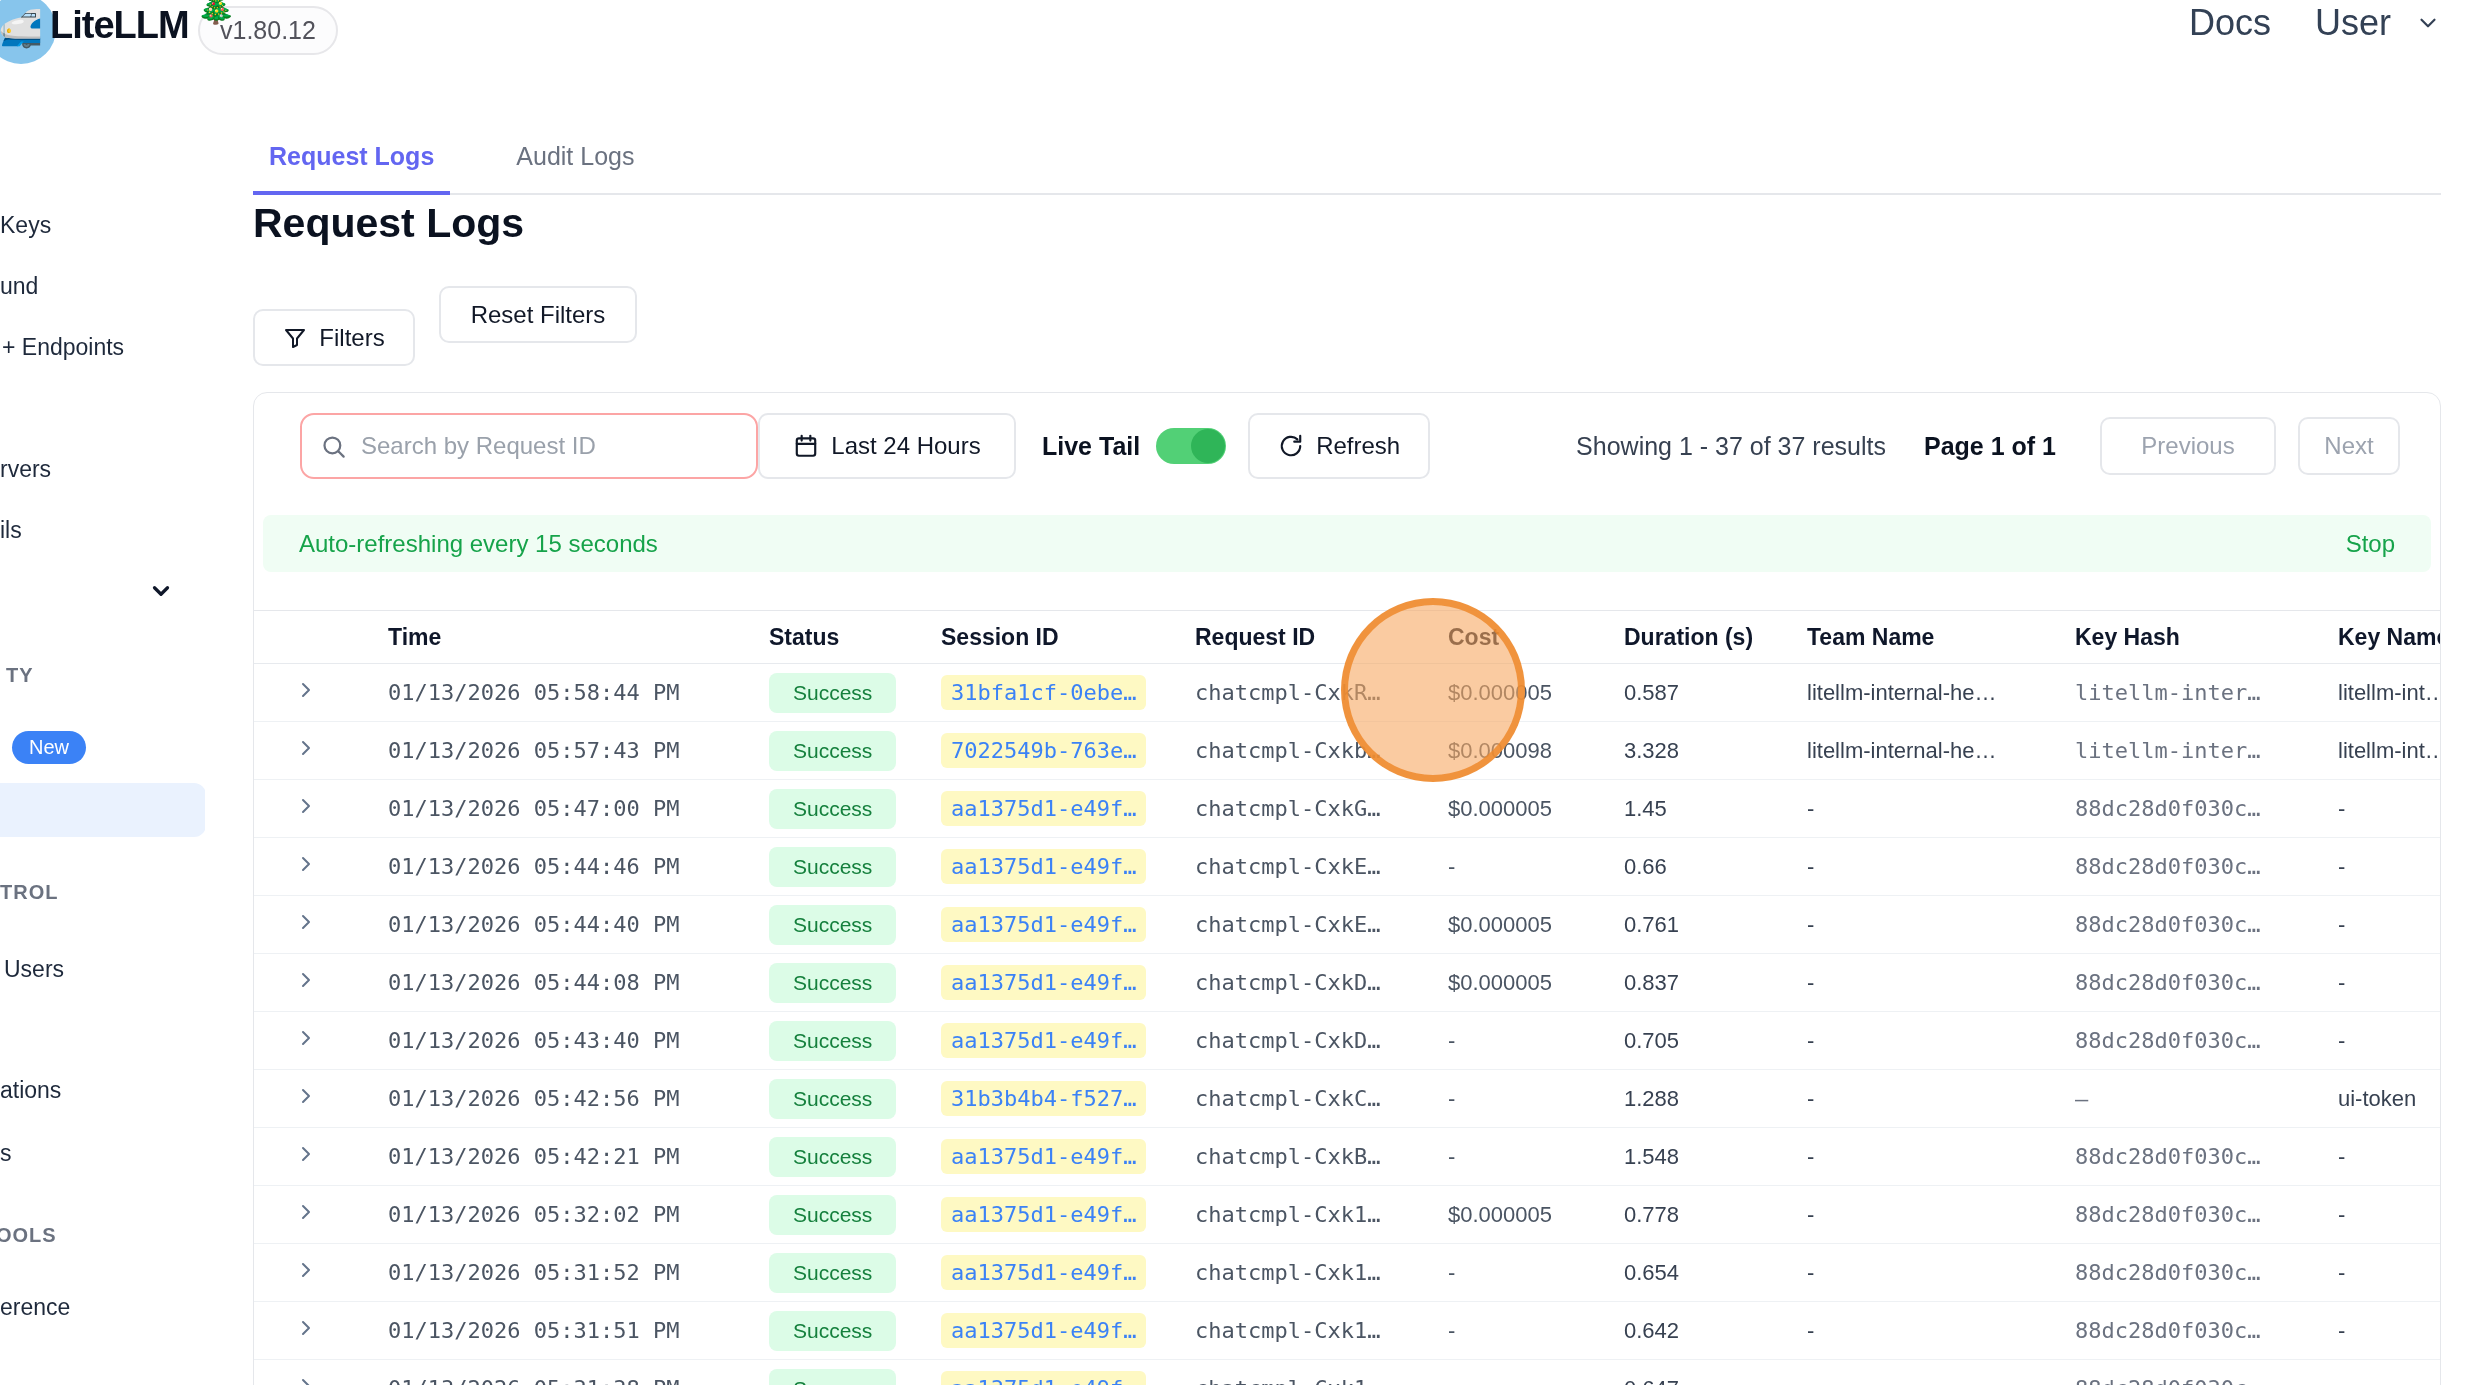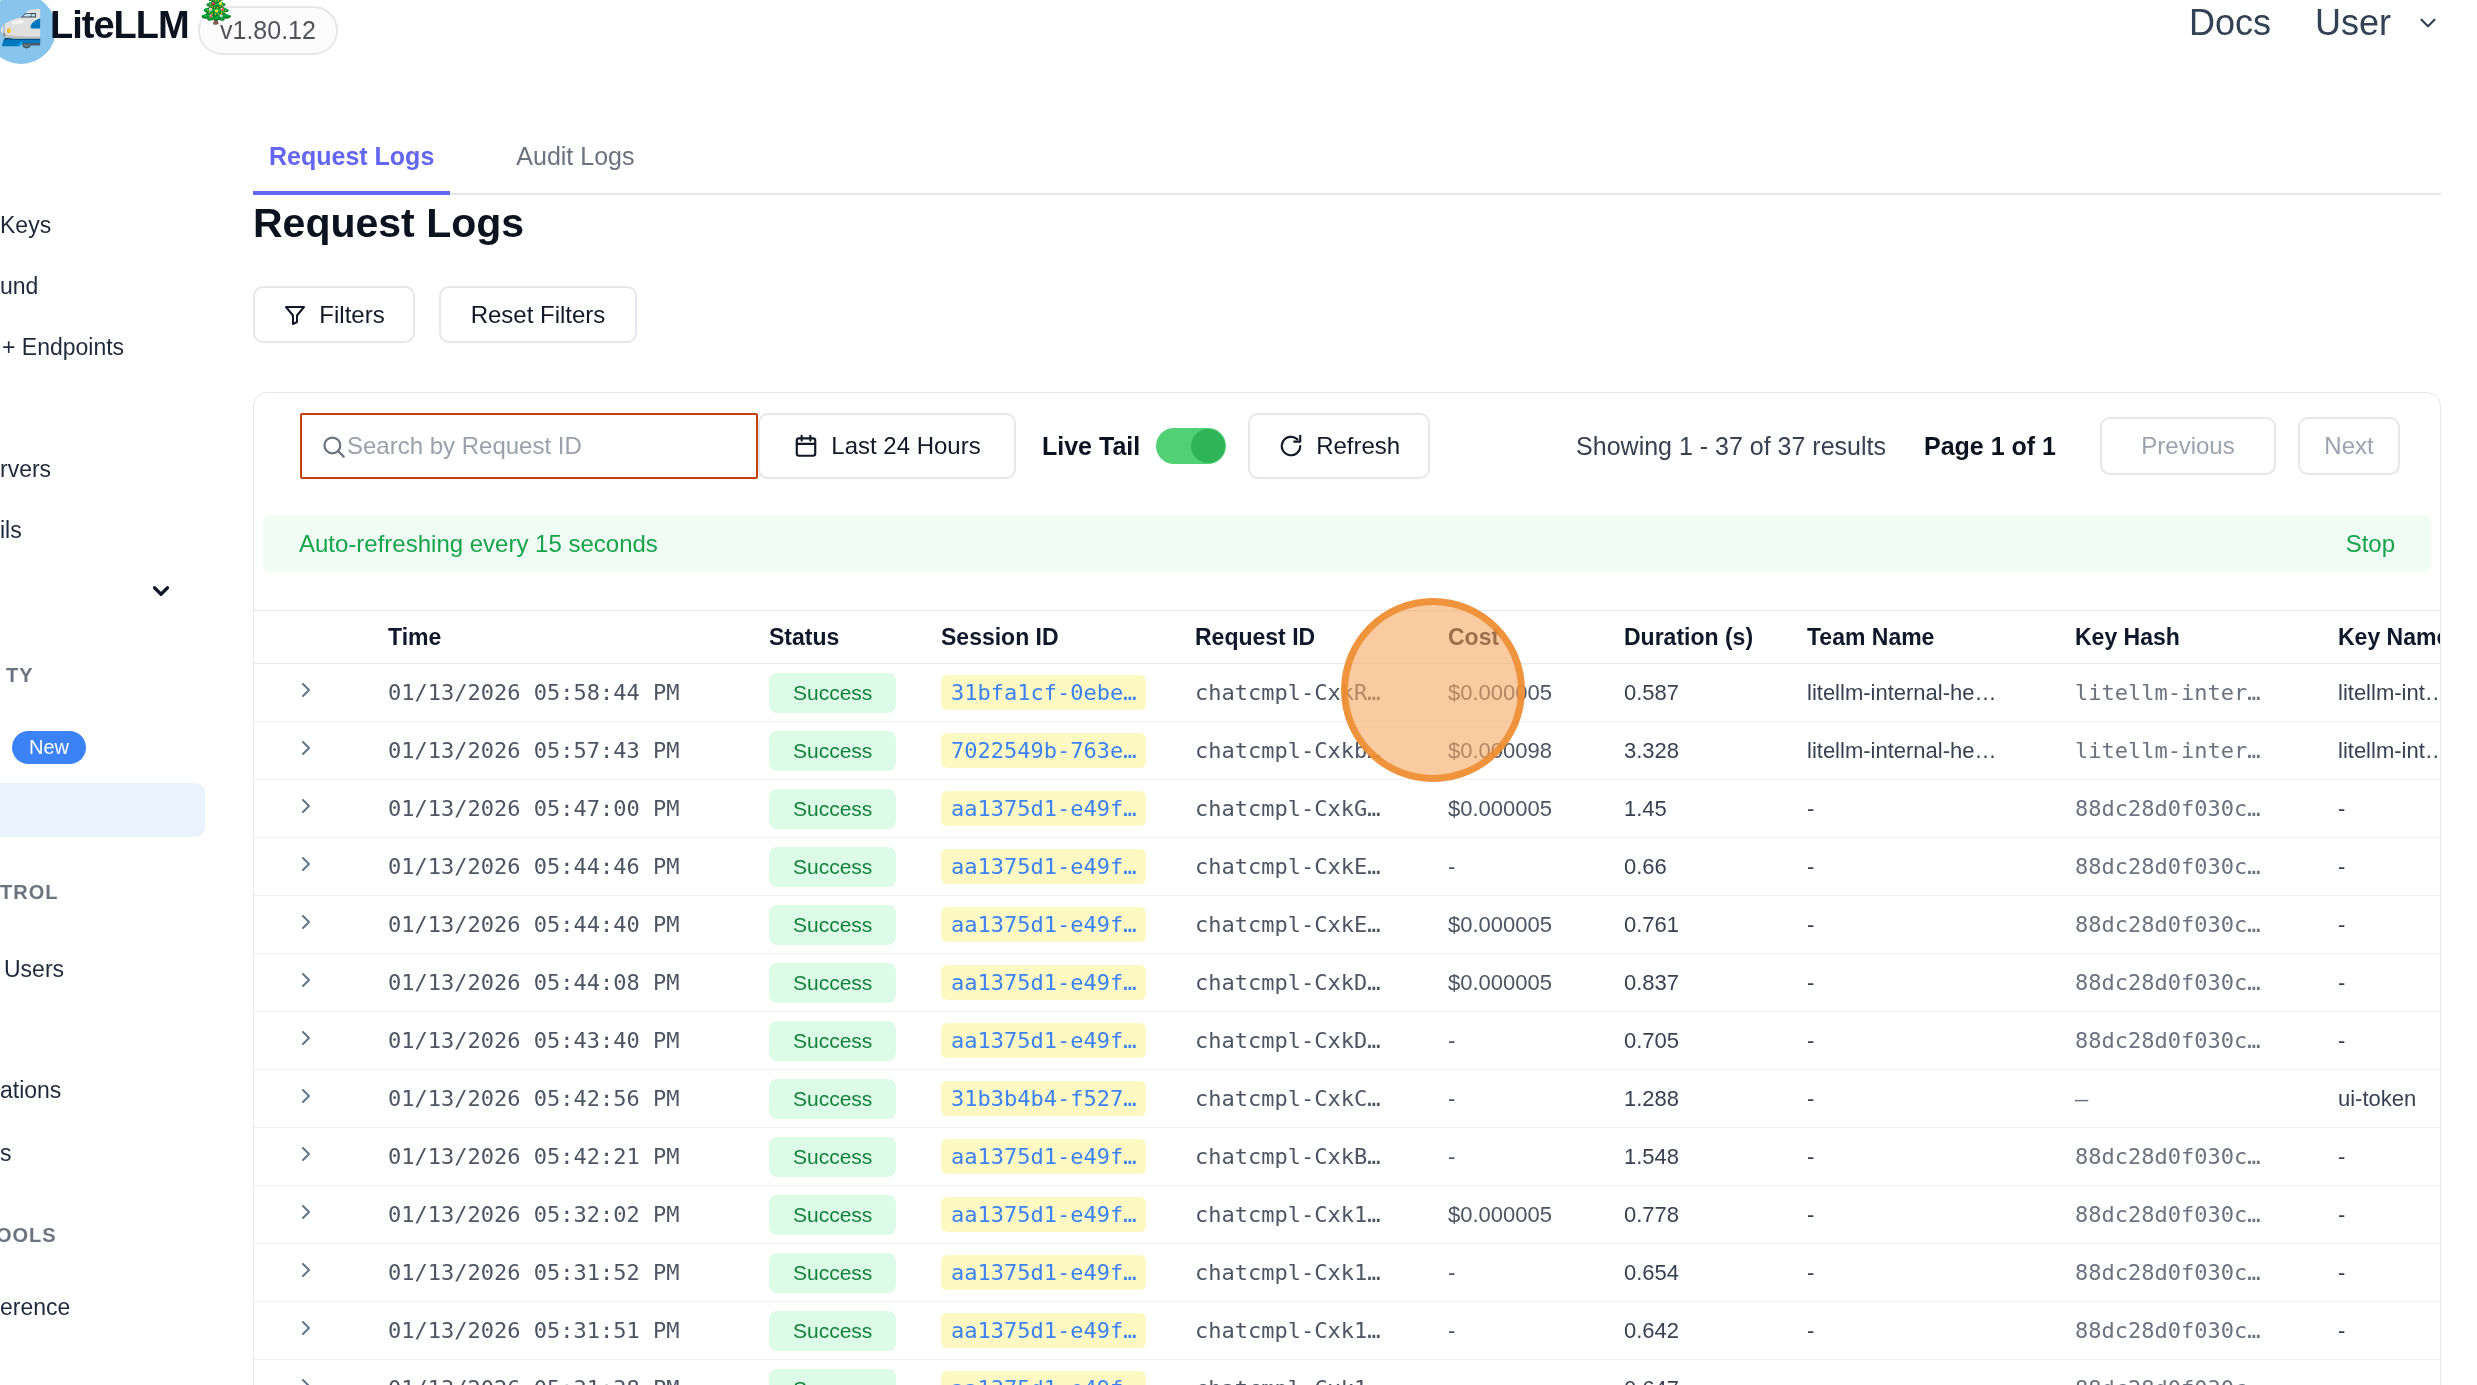--- a/index.html
+++ b/index.html
@@ -29,29 +29,29 @@
   .schev { position:absolute; }
 
   
   .tabs { position:absolute; left:253px; top:126px; width:2188px; display:flex; border-bottom:2px solid #e5e7eb; z-index:4; }
   .tab { font-size:25px; padding:16px 16px 20px; margin-right:50px; color:#6b7280; font-weight:500; cursor:pointer; }
   .tab.active { color:#6366f1; font-weight:600; border-bottom:4px solid #6366f1; margin-bottom:-2px; }
   .page-title { position:absolute; left:253px; top:200px; font-size:41px; font-weight:800; color:#0b1220; }
   .filter-row { position:absolute; left:253px; top:286px; display:flex; gap:24px; }
   .btn { display:flex; align-items:center; justify-content:center; gap:12px; background:#fff;
     border:2px solid #e5e7eb; border-radius:10px; font-size:24px; color:#111827; cursor:pointer; }
-  .btn-filters { width:162px; height:57px; }
+  .btn-filters { width:162px; height:57px;margin-top:23px; }
   .btn-reset { width:198px; height:57px; }
 
   
   .card { position:absolute; left:253px; top:392px; width:2188px; height:1150px;
     border:1px solid #e5e7eb; border-radius:14px; background:#fff; overflow:hidden; }
   .toolbar { display:flex; align-items:center; padding:20px 40px 0 46px; }
-  .searchbox { width:458px; height:66px; border:2px solid #c2410c; border-radius:2px;
-    display:flex; align-items:center; padding:0 18px; background:#fff; }
+  .searchbox { width:458px; height:66px; border:2px solid #fca5a5; border-radius:14px;
+    display:flex; align-items:center; padding:0 18px; gap:14px; background:#fff; }
   .searchbox input { border:none; outline:none; font-size:24px; width:360px; color:#111827;
     font-family:"Liberation Sans", sans-serif; }
   .searchbox input::placeholder { color:#9aa1ab; }
   .btn-range { width:258px; height:66px; }
   .livetail-label { margin-left:26px; font-size:25px; font-weight:600; color:#0b1220; }
   .toggle { margin-left:16px; width:70px; height:36px; border-radius:999px; background:#52d076;
     position:relative; cursor:pointer; }
   .toggle .knob { position:absolute; right:1px; top:1px; width:34px; height:34px; border-radius:50%; background:#2fb558; }
   .btn-refresh { width:182px; height:66px; margin-left:22px; }
   .results { margin-left:auto; font-size:25px; color:#374151; }

